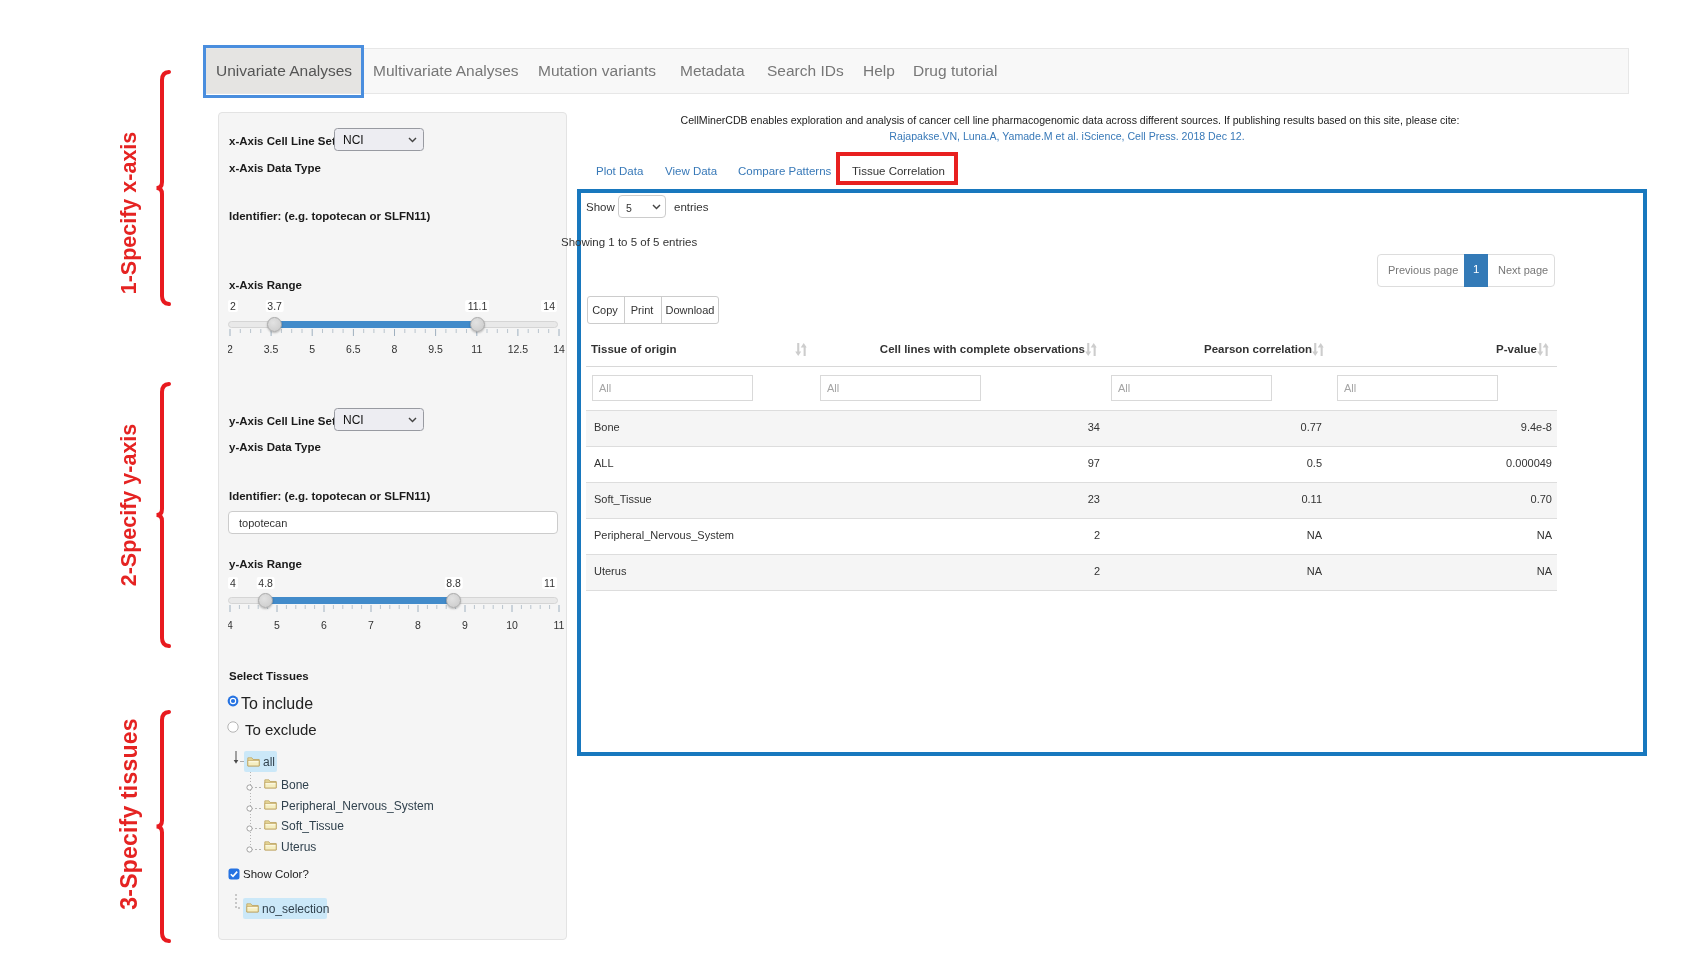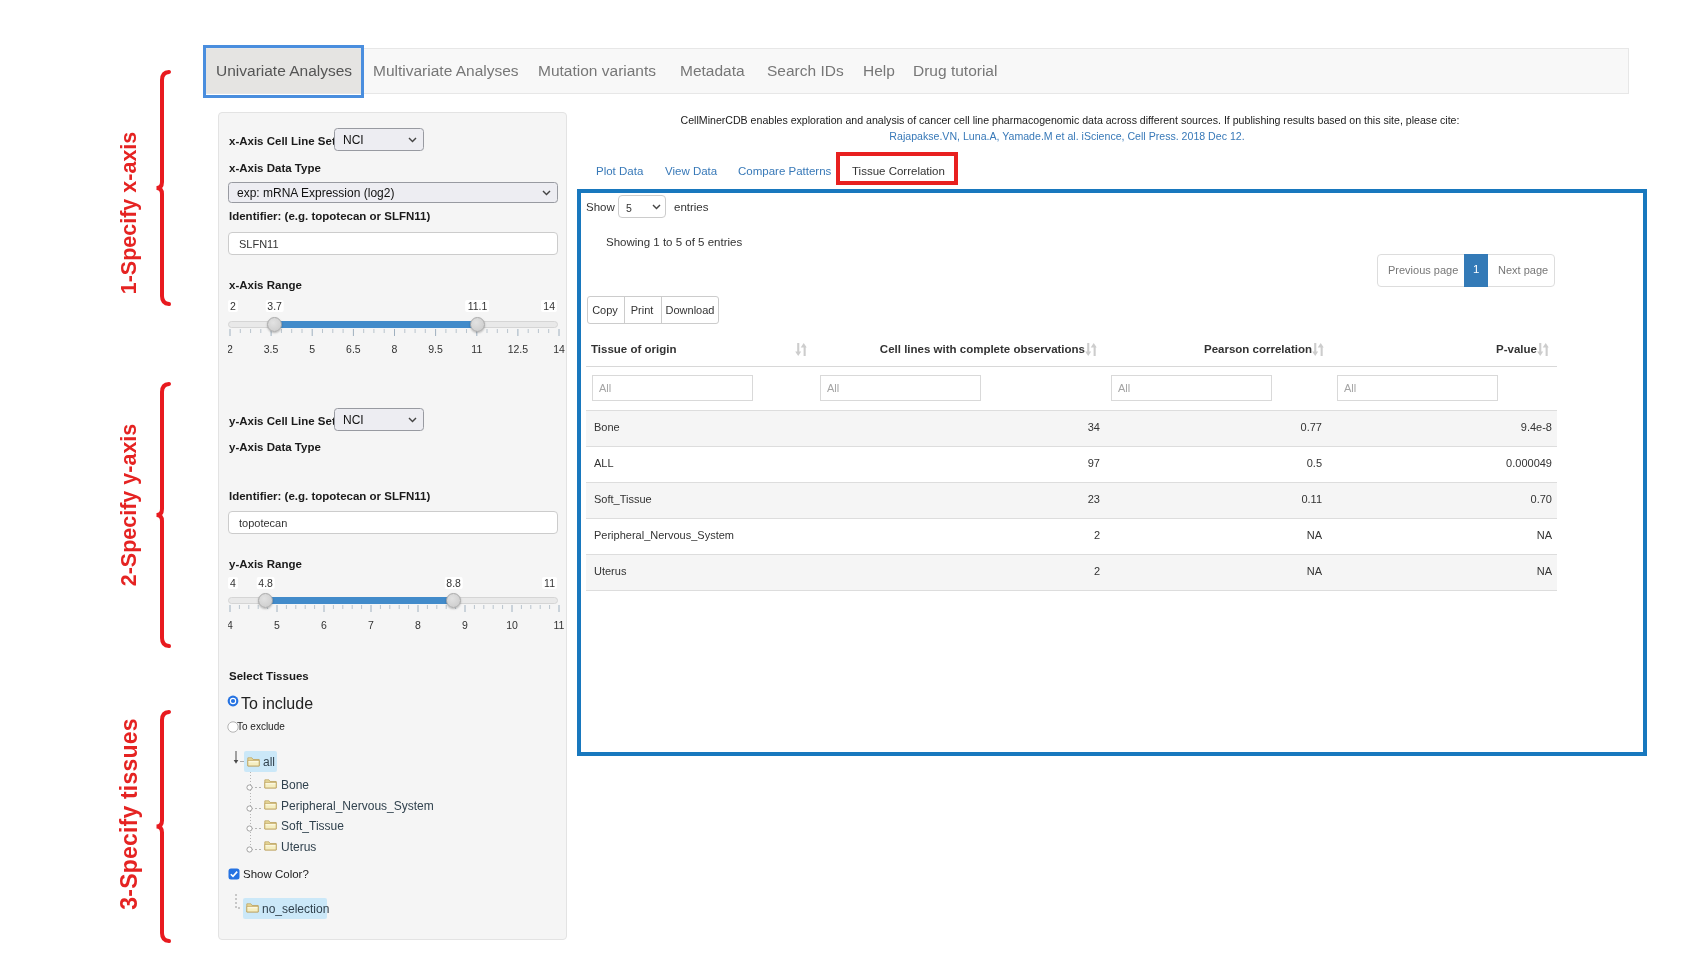--- a/index.html
+++ b/index.html
@@ -44,30 +44,21 @@
 <div class="abs" style="left:129px;top:814px;color:#e52322;font-weight:bold;font-size:23px;letter-spacing:0.2px;white-space:nowrap;transform:translate(-50%,-50%) rotate(-90deg)">3-Specify tissues</div>
 <div class="abs" style="left:218px;top:112px;width:349px;height:828px;background:#f5f5f5;border:1px solid #e3e3e3;border-radius:4px"></div>
 <div class="lbl" style="left:229px;top:135px">x-Axis Cell Line Set</div>
 <div class="sel" style="left:334px;top:128px;width:90px;height:23px">
       <span class="t" style="font-size:12px">NCI</span>
       <svg width="9" height="6" viewBox="0 0 9 6">
         <path d="M1 1 L4.5 4.6 L8 1" fill="none" stroke="#444" stroke-width="1.4"></path>
       </svg>
     </div>
 <div class="lbl" style="left:229px;top:162px">x-Axis Data Type</div>
-<div class="sel" style="left:228px;top:182px;width:330px;height:21px">
-      <span class="t" style="font-size:12px">exp: mRNA Expression (log2)</span>
-      <svg width="9" height="6" viewBox="0 0 9 6">
-        <path d="M1 1 L4.5 4.6 L8 1" fill="none" stroke="#444" stroke-width="1.4"></path>
-      </svg>
-    </div>
 <div class="lbl" style="left:229px;top:210px">Identifier: (e.g. topotecan or SLFN11)</div>
-<div class="inp" style="left:228px;top:232px;width:330px;height:23px">
-      <span class="t">SLFN11</span>
-    </div>
 <div class="lbl" style="left:229px;top:279px">x-Axis Range</div>
 <div class="slab" style="left:228px;top:300px">2</div>
 <div class="slab" style="left:274.60833333333335px;top:300px;transform:translateX(-50%)">3.7</div>
 <div class="slab" style="left:477.4916666666667px;top:300px;transform:translateX(-50%)">11.1</div>
 <div class="slab" style="right:1143px;top:300px">14</div>
 <div class="track" style="left:228px;top:321px;width:330px"></div>
 <div class="bar" style="left:275px;top:321px;width:203px"></div>
 <svg class="abs" style="left:228px;top:329px" width="349" height="30" viewBox="-2 0 349 30">
       <line x1="0.0" y1="0" x2="0.0" y2="7" stroke="#9fb0bf" stroke-width="1"></line>
       <line x1="10.3" y1="0" x2="10.3" y2="4" stroke="#b9c4cd" stroke-width="1"></line>
@@ -184,21 +175,21 @@
 <div class="lbl" style="left:229px;top:670px">Select Tissues</div>
 <svg class="abs" style="left:227px;top:695px" width="12" height="12" viewBox="0 0 12 12">
 <circle cx="6" cy="6" r="5.4" fill="#2673e2"></circle>
       <circle cx="6" cy="6" r="3.2" fill="#fff"></circle>
       <circle cx="6" cy="6" r="2.1" fill="#2673e2"></circle>
     </svg>
 <div class="txt" style="left:241px;top:695px;font-size:16px;color:#222">To include</div>
 <svg class="abs" style="left:227px;top:721px" width="12" height="12" viewBox="0 0 12 12">
 <circle cx="6" cy="6" r="5.2" fill="#fff" stroke="#b4b4b4" stroke-width="1"></circle>
     </svg>
-<div class="txt" style="left:237px;top:721px;font-size:10px;color:#222">To exclude</div>
+<div class="txt" style="left:245px;top:721px;font-size:15px;color:#222">To exclude</div>
 <svg class="abs" style="left:230px;top:751px" width="14" height="17" viewBox="0 0 14 17">
       <path d="M6 0 L6 9.5" stroke="#5a5a5a" stroke-width="1.1" fill="none"></path>
       <path d="M3.7 9 L8.3 9 L6 12.7 Z" fill="#4a4a4a"></path>
     </svg>
 <div class="abs" style="left:240px;top:761px;width:5px;height:1px;background:#aaa"></div>
 <div class="hl" style="left:244px;top:751px;width:33px;height:21px"></div>
 <svg class="abs" style="left:247px;top:755px" width="13" height="13" viewBox="0 0 16 16">
       <path d="M1 3.5 L6 3.5 L7.5 5.5 L15 5.5 L15 13.5 L1 13.5 Z" fill="#ecdf9e" stroke="#bda360" stroke-width="1"></path>
       <path d="M1 6.5 L15 6.5 L15 13.5 L1 13.5 Z" fill="#f5eec1" stroke="#bda360" stroke-width="1"></path>
       <path d="M2 7.5 L14 7.5 L14 9 L2 9 Z" fill="#fcf8e3" stroke="none"></path>
@@ -268,21 +259,21 @@
 <div class="txt" style="left:852px;top:165px;font-size:11.5px;color:#333">Tissue Correlation</div>
 <div class="abs" style="left:836px;top:152px;width:122px;height:33px;border:4px solid #e8201f"></div>
 <div class="abs" style="left:577px;top:189px;width:1070px;height:567px;border:4px solid #1878be"></div>
 <div class="txt" style="left:586px;top:201px;font-size:11.5px;color:#333">Show</div>
 <div class="abs" style="left:618px;top:195px;width:48px;height:23px;background:#fff;border:1px solid #ccc;border-radius:4px"></div>
 <div class="txt" style="left:626px;top:202px;font-size:10.5px;color:#333">5</div>
 <svg class="abs" style="left:652px;top:204px" width="9" height="6" viewBox="0 0 9 6">
       <path d="M1 1 L4.5 4.6 L8 1" fill="none" stroke="#444" stroke-width="1.4"></path>
     </svg>
 <div class="txt" style="left:674px;top:201px;font-size:11.5px;color:#333">entries</div>
-<div class="txt" style="left:606px;top:236px;font-size:11.5px;color:#333">Showing 1 to 5 of 5 entries</div>
+<div class="txt" style="left:561px;top:236px;font-size:11.5px;color:#333">Showing 1 to 5 of 5 entries</div>
 <div class="abs" style="left:1377px;top:254px;height:33px;background:#fff;border:1px solid #ddd;border-radius:4px;width:178px"></div>
 <div class="abs" style="left:1464px;top:254px;width:24px;height:33px;background:#337ab7;border:1px solid #337ab7"></div>
 <div class="txt pag" style="left:1388px;top:264px;font-size:11px">Previous page</div>
 <div class="txt" style="left:1473px;top:263px;font-size:11.5px;color:#fff">1</div>
 <div class="txt pag" style="left:1498px;top:264px;font-size:11px">Next page</div>
 <div class="abs" style="left:587px;top:296px;width:132px;height:28px;background:#fff;border:1px solid #ccc;border-radius:3px"></div>
 <div class="abs" style="left:624px;top:296px;width:1px;height:28px;background:#ccc"></div>
 <div class="abs" style="left:661px;top:296px;width:1px;height:28px;background:#ccc"></div>
 <div class="txt" style="left:605px;top:304px;font-size:11px;color:#333;transform:translateX(-50%)">Copy</div>
 <div class="txt" style="left:642px;top:304px;font-size:11px;color:#333;transform:translateX(-50%)">Print</div>

